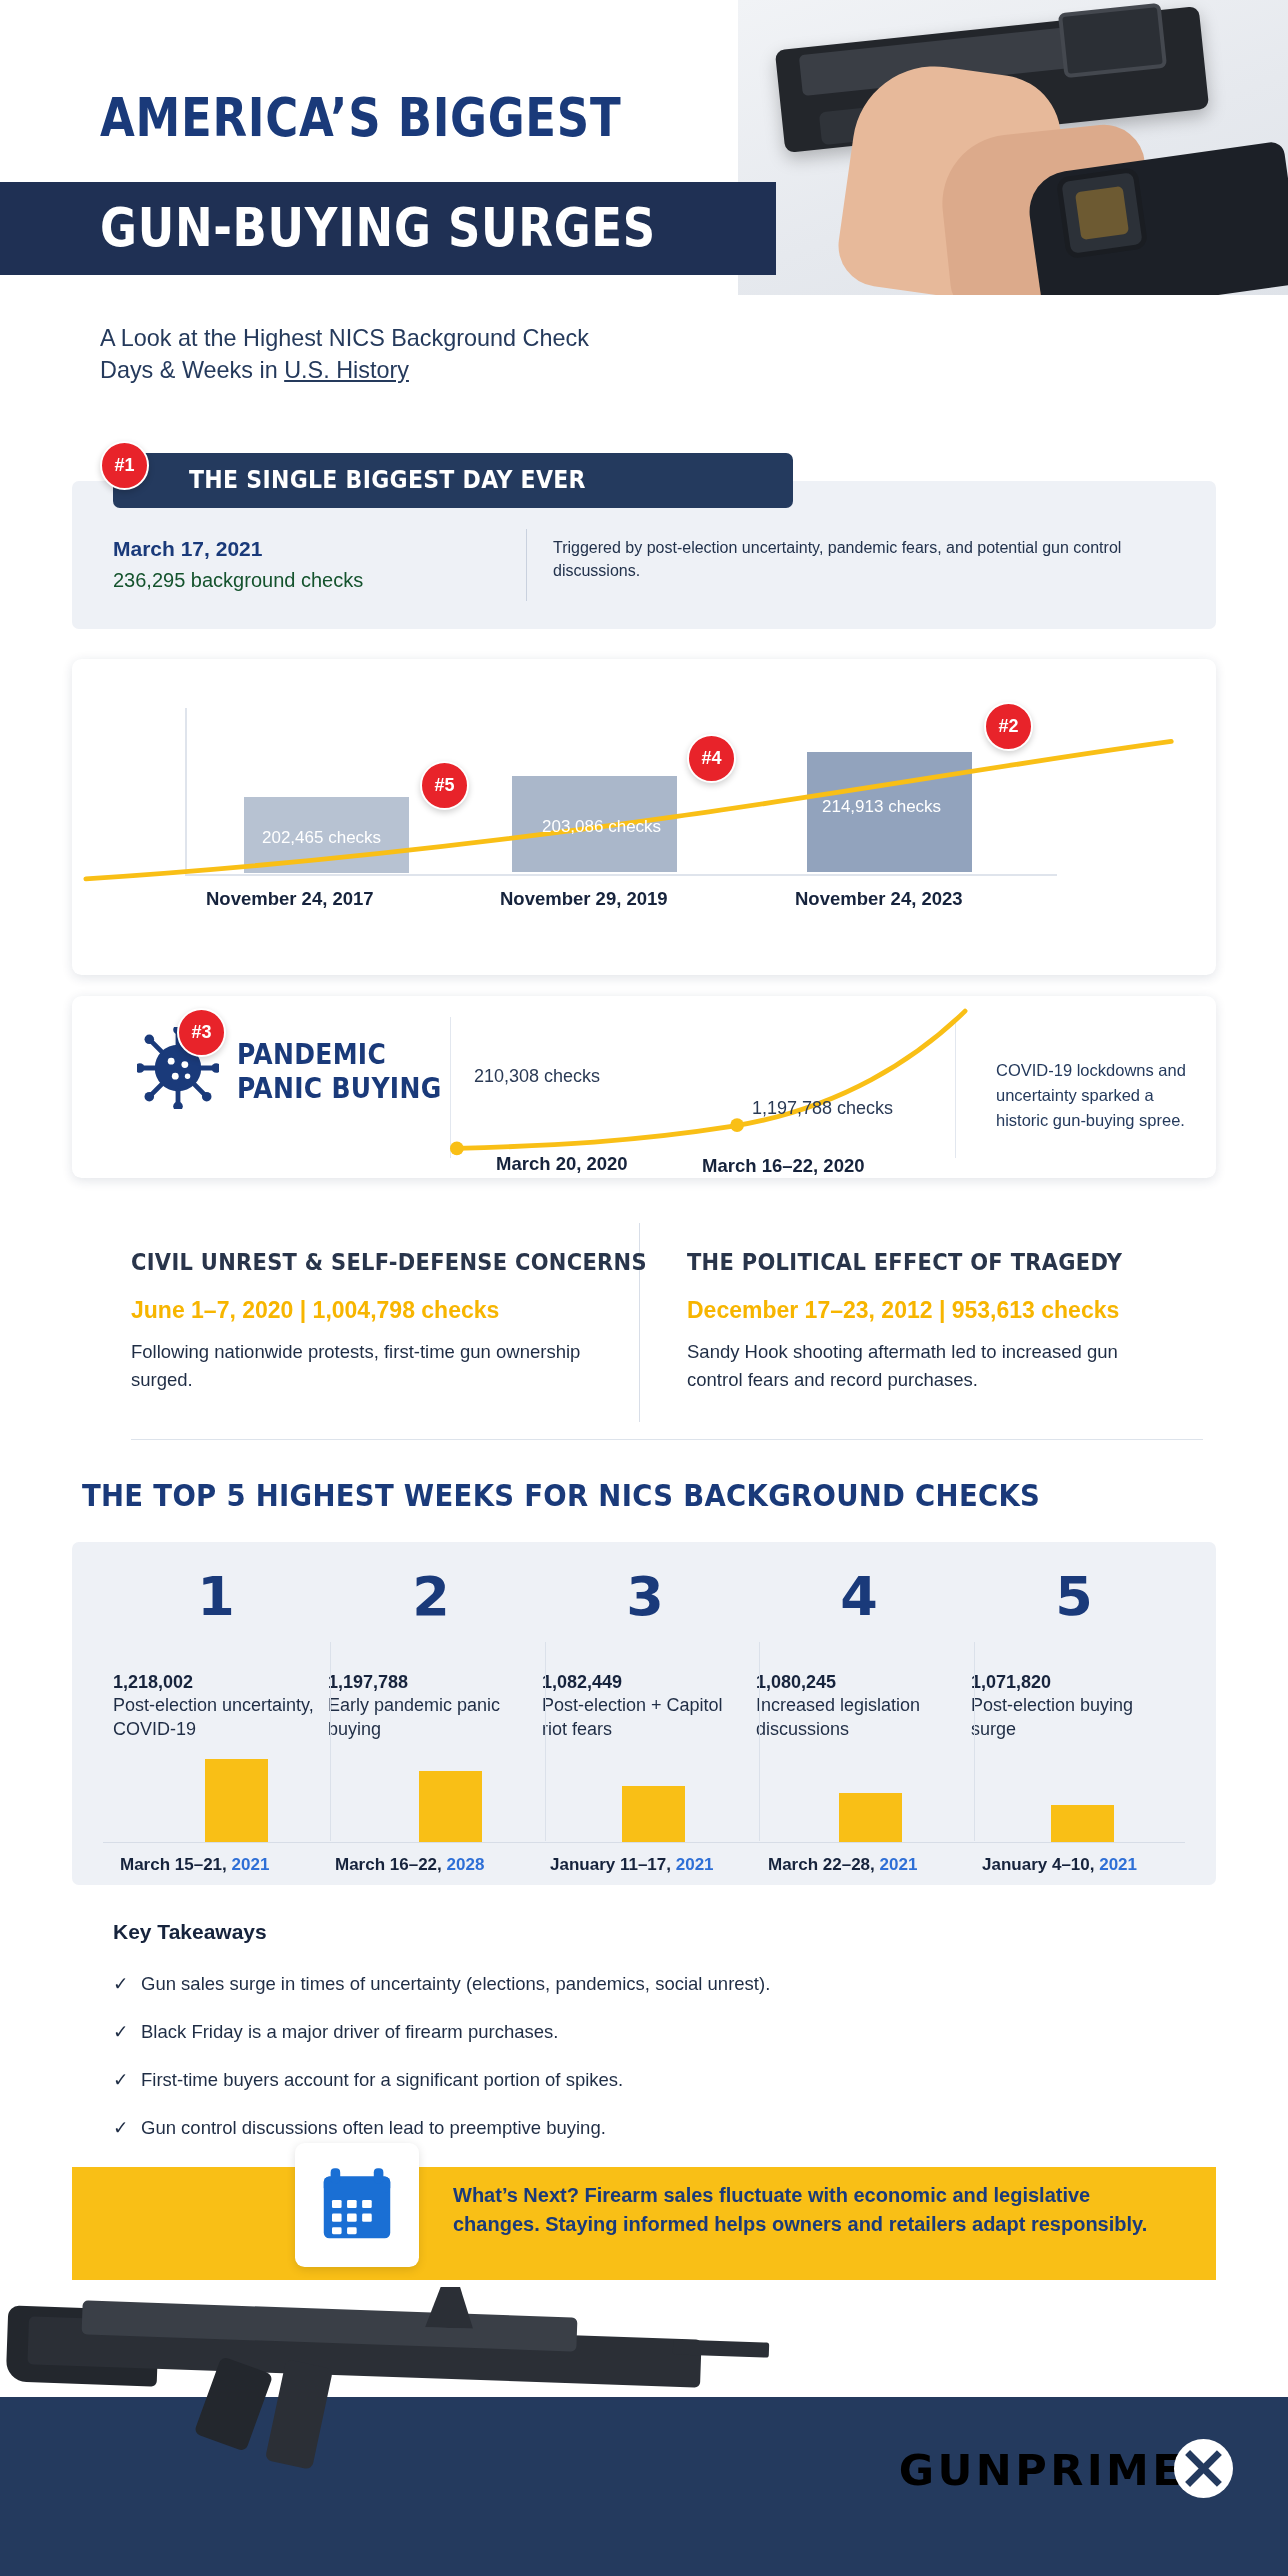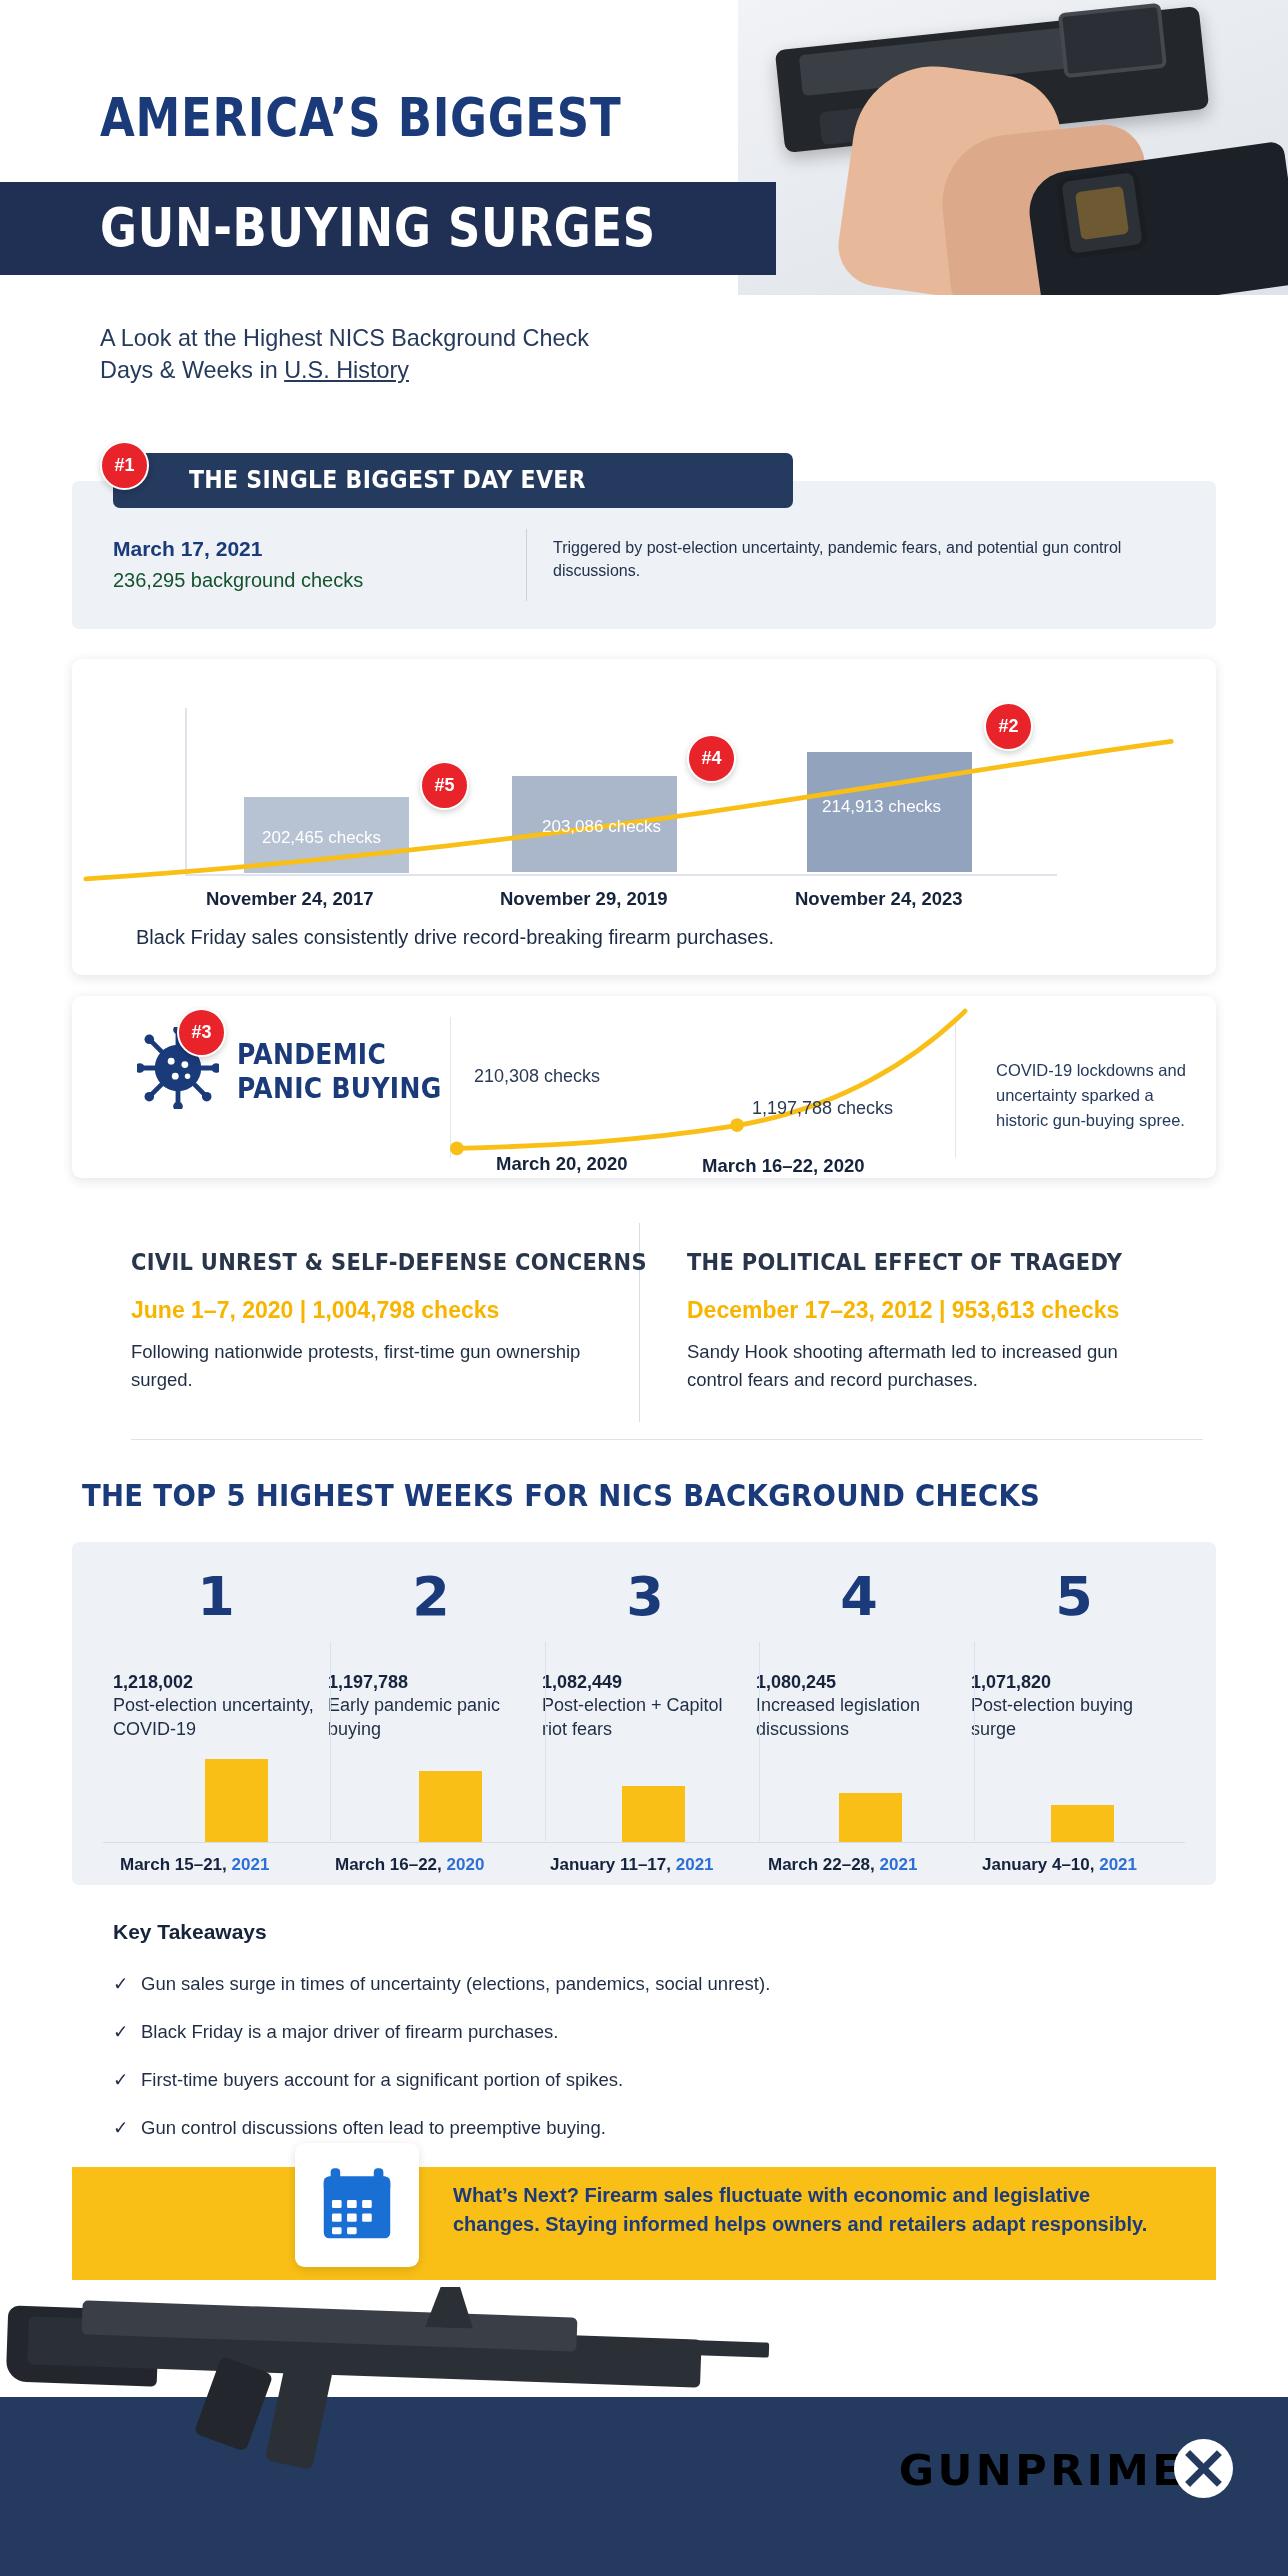--- a/index.html
+++ b/index.html
@@ -338,21 +338,20 @@
   </svg>
   <div class="bf-label" id="bfl1">202,465  checks</div>
   <div class="bf-label" id="bfl2">203,086 checks</div>
   <div class="bf-label" id="bfl3">214,913 checks</div>
   <div class="badge" id="b5">#5</div>
   <div class="badge" id="b4">#4</div>
   <div class="badge" id="b2">#2</div>
   <div class="bf-date" id="bfd1">November 24, 2017</div>
   <div class="bf-date" id="bfd2">November 29, 2019</div>
   <div class="bf-date" id="bfd3">November 24, 2023</div>
-  <div class="bf-note">Black Friday sales consistently drive record-breaking firearm purchases.</div>
 
   <div class="card3"></div>
   <svg class="virus" viewBox="0 0 120 120">
     <g fill="#1a3a7a">
       <circle cx="60" cy="60" r="34"></circle>
       <g stroke="#1a3a7a" stroke-width="7" stroke-linecap="round">
         <line x1="60" y1="26" x2="60" y2="6"></line>
           <line x1="60" y1="94" x2="60" y2="114"></line>
         <line x1="26" y1="60" x2="6" y2="60"></line>
           <line x1="94" y1="60" x2="114" y2="60"></line>
@@ -441,21 +440,21 @@
   <div class="t5-bar" style="left:839px; top:1793px; height:49px;"></div>
   <div class="t5-bar" style="left:1051px; top:1805px; height:37px;"></div>
 
   <div class="t5-sep" style="left:330px"></div>
   <div class="t5-sep" style="left:545px"></div>
   <div class="t5-sep" style="left:759px"></div>
   <div class="t5-sep" style="left:974px"></div>
   <div class="t5-baseline"></div>
 
   <div class="t5-date" style="left:120px"><span>March 15–21, </span><span class="yr">2021</span></div>
-  <div class="t5-date" style="left:335px"><span>March 16–22, </span><span class="yr">2020</span></div>
+  <div class="t5-date" style="left:335px"><span>March 16–22, </span><span class="yr">2028</span></div>
   <div class="t5-date" style="left:550px"><span>January 11–17, </span><span class="yr">2021</span></div>
   <div class="t5-date" style="left:768px"><span>March 22–28, </span><span class="yr">2021</span></div>
   <div class="t5-date" style="left:982px"><span>January 4–10, </span><span class="yr">2021</span></div>
 
   <div class="kt-title">Key Takeaways</div>
   <div class="kt-check" style="top:1973px">✓</div>
   <div class="kt-item" style="top:1973px">Gun sales surge in times of uncertainty (elections, pandemics, social unrest).</div>
   <div class="kt-check" style="top:2021px">✓</div>
   <div class="kt-item" style="top:2021px">Black Friday is a major driver of firearm purchases.</div>
   <div class="kt-check" style="top:2069px">✓</div>

